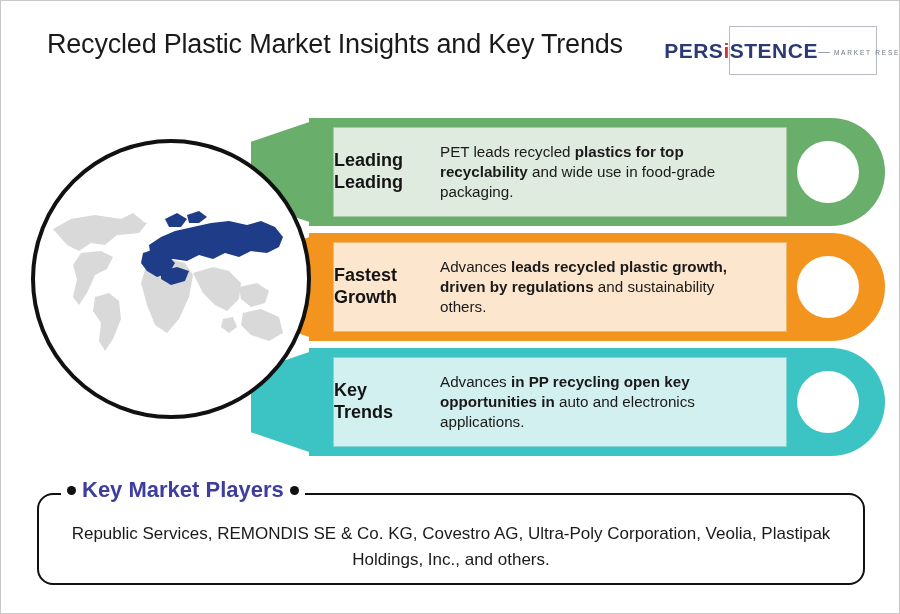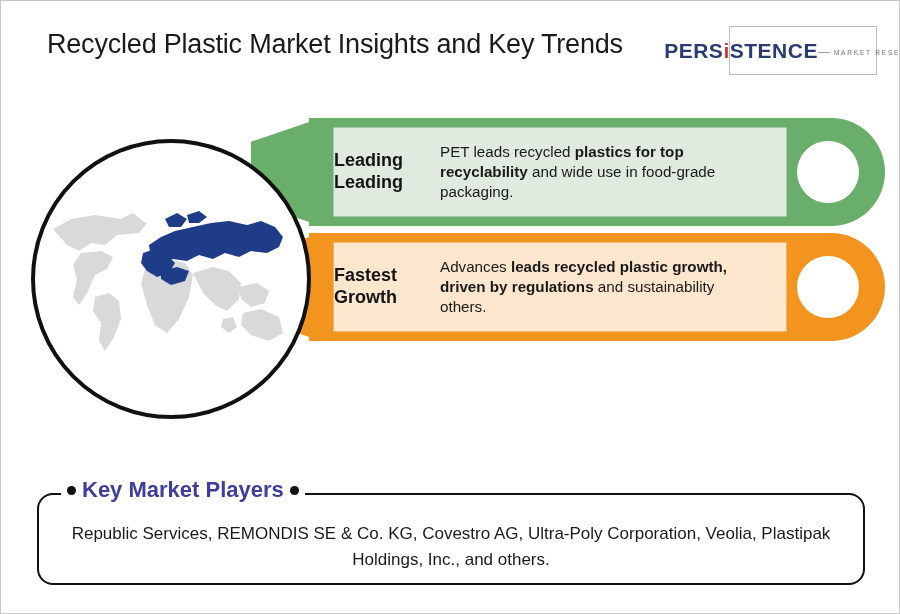--- a/index.html
+++ b/index.html
@@ -184,20 +184,33 @@
     </div>
     <div class="panel">
       <div class="cat-label">
         <div>Fastest</div>
         <div>Growth</div>
       </div>
       <div class="cat-text"><span>Advances </span><b>leads recycled plastic growth, driven by regulations</b><span> and sustainability others.</span></div>
     </div>
   </div>
 
+  <div class="banner" id="banner-key-trends">
+    <div class="tail"></div>
+    <div class="body">
+      <div class="hole"></div>
+    </div>
+    <div class="panel">
+      <div class="cat-label">
+        <div>Key</div>
+        <div>Trends</div>
+      </div>
+      <div class="cat-text"><span>Advances </span><b>in PP recycling open key opportunities in</b><span> auto and electronics applications.</span></div>
+    </div>
+  </div>
 
   <div id="players-box"></div>
   <div id="players-line-right"></div>
   <div id="players-text">Republic Services, REMONDIS SE &amp; Co. KG, Covestro AG, Ultra-Poly Corporation, Veolia, Plastipak Holdings, Inc., and others.</div>
   <div id="players-title-wrap">
     <span class="node-dot"></span>
     <span id="players-title">Key Market Players</span>
     <span class="node-dot"></span>
   </div>
 

